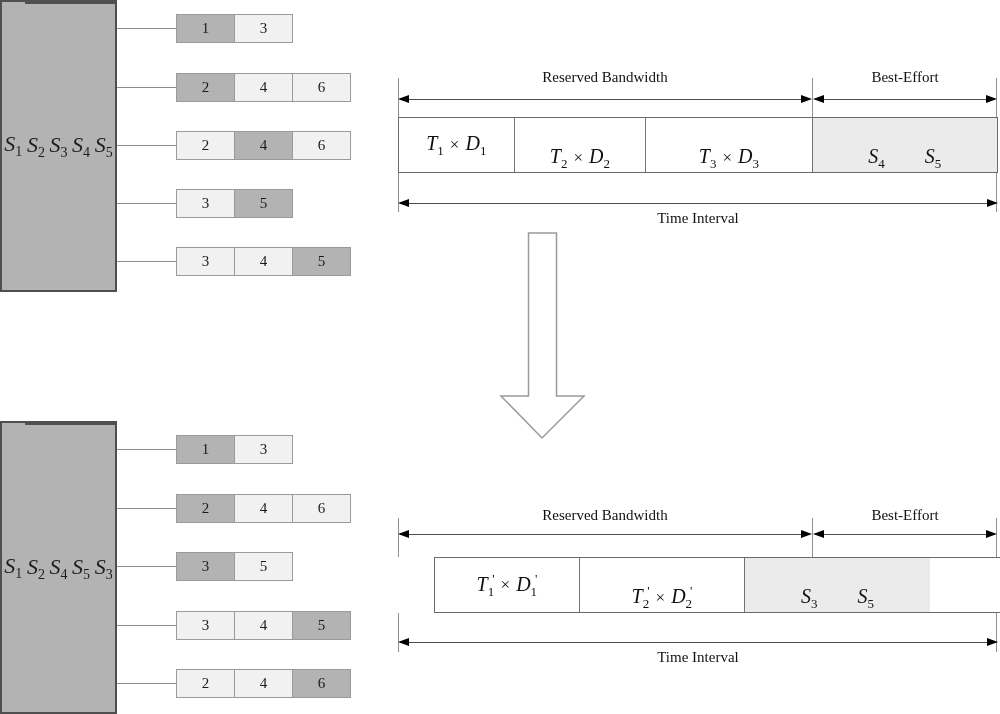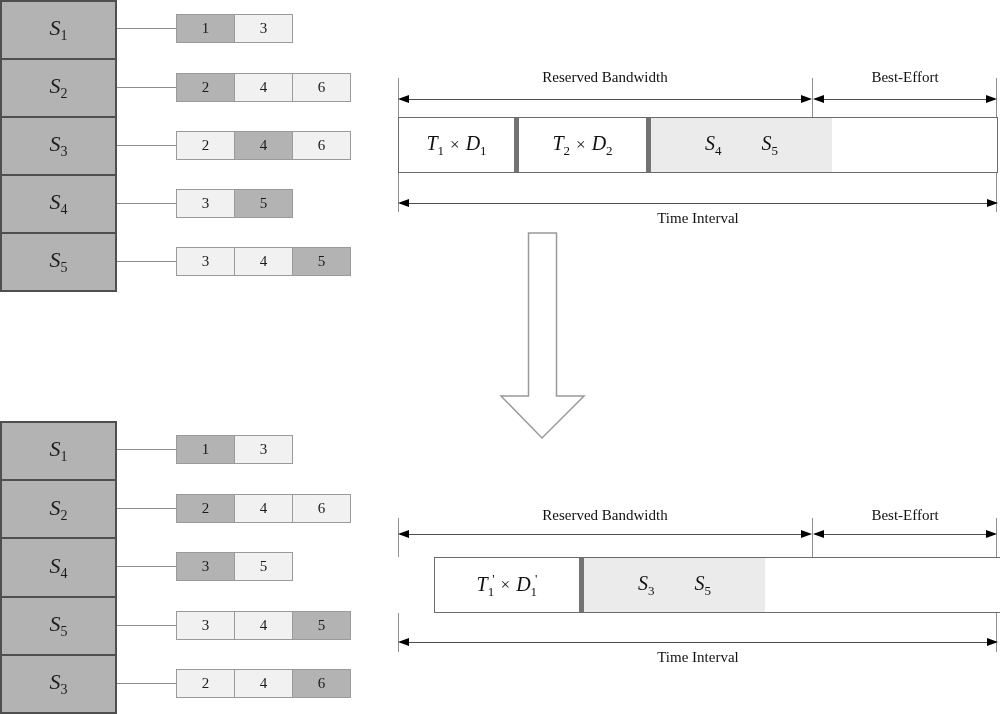--- a/index.html
+++ b/index.html
@@ -1,21 +1,21 @@
 <!DOCTYPE html>
 <html><head>
 <meta charset="utf-8">
 <style>
   html,body{margin:0;padding:0;background:#fff;}
   #canvas{position:relative;width:1000px;height:714px;background:#fff;overflow:hidden;
           font-family:"Liberation Serif", serif;color:#111;}
 
   
   .stable{position:absolute;left:0;width:117px;background:#b3b3b3;
-          border:2px solid #4f4f4f;box-sizing:border-box;display:flex;flex-direction:column;}
+          border:2px solid #4f4f4f;box-sizing:border-box;display:flex;flex-direction:row;}
   .srow{flex:1;display:flex;align-items:center;justify-content:center;box-sizing:border-box;}
   .srow + .srow{border-top:2px solid #4f4f4f;}
   .slabel{font-style:italic;font-size:22px;color:#1c1c1c;}
   .slabel sub{font-style:normal;font-size:14px;}
 
   
   .connector{position:absolute;height:1px;background:#8c8c8c;}
 
   
   .cellrow{position:absolute;display:flex;}
@@ -31,21 +31,21 @@
   .harrow{position:absolute;height:9px;}
   .harrow .line{position:absolute;top:4px;left:2px;right:2px;height:1px;background:#4d4d4d;}
   .ah{position:absolute;top:0;width:0;height:0;
       border-top:4.5px solid transparent;border-bottom:4.5px solid transparent;}
   .ah-l{left:0;border-right:11px solid #000;}
   .ah-r{right:0;border-left:11px solid #000;}
 
   .tbox{position:absolute;left:398px;width:600px;height:56px;border:1px solid #6b6b6b;
         box-sizing:border-box;background:#fff;display:flex;}
   .tseg{display:flex;align-items:center;justify-content:center;box-sizing:border-box;height:100%;}
-  .tseg + .tseg{border-left:5px solid #737373;}
+  .tseg + .tseg{border-left:1px solid #737373;align-items:flex-end;}
   .tseg.be{background:#ebebeb;}
   .formula{font-style:italic;font-size:20px;white-space:nowrap;color:#111;}
   .formula sub{font-style:normal;font-size:13px;}
   .formula sup{font-style:normal;font-size:13px;margin-left:-2px;}
   .formula .op{font-style:normal;font-size:17px;padding:0 6px;}
   .be-item{font-style:italic;font-size:20px;color:#111;}
   .be-item sub{font-style:normal;font-size:13px;}
   .be-item + .be-item{margin-left:40px;}
 
   .bigarrow{position:absolute;left:495px;top:230px;}
@@ -147,20 +147,23 @@
     <div class="ah ah-r"></div>
   </div>
 
   <div class="tbox" style="top:117px;">
     <div class="tseg" style="width:115px;">
       <span class="formula"><i>T</i><sub>1</sub><span class="op">×</span><i>D</i><sub>1</sub></span>
     </div>
     <div class="tseg" style="width:132px;">
       <span class="formula"><i>T</i><sub>2</sub><span class="op">×</span><i>D</i><sub>2</sub></span>
     </div>
+    <div class="tseg" style="width:167px;">
+      <span class="formula"><i>T</i><sub>3</sub><span class="op">×</span><i>D</i><sub>3</sub></span>
+    </div>
     <div class="tseg be" style="width:186px;">
       <span class="be-item"><i>S</i><sub>4</sub></span>
       <span class="be-item"><i>S</i><sub>5</sub></span>
     </div>
   </div>
 
   <div class="tick" style="left:398px;top:173px;height:39px;"></div>
   <div class="tick" style="left:996px;top:173px;height:39px;"></div>
   <div class="harrow" style="left:398px;top:199px;width:600px;">
     <div class="line"></div>
@@ -262,20 +265,23 @@
   <div class="harrow" style="left:813px;top:530px;width:184px;">
     <div class="line"></div>
     <div class="ah ah-l"></div>
     <div class="ah ah-r"></div>
   </div>
 
   <div class="tbox" style="top:557px;margin-left:36px;">
     <div class="tseg" style="width:144px;">
       <span class="formula"><i>T</i><sub>1</sub><sup>'</sup><span class="op">×</span><i>D</i><sub>1</sub><sup>'</sup></span>
     </div>
+    <div class="tseg" style="width:165px;">
+      <span class="formula"><i>T</i><sub>2</sub><sup>'</sup><span class="op">×</span><i>D</i><sub>2</sub><sup>'</sup></span>
+    </div>
     <div class="tseg be" style="width:186px;">
       <span class="be-item"><i>S</i><sub>3</sub></span>
       <span class="be-item"><i>S</i><sub>5</sub></span>
     </div>
   </div>
 
   <div class="tick" style="left:398px;top:613px;height:39px;"></div>
   <div class="tick" style="left:996px;top:613px;height:39px;"></div>
   <div class="harrow" style="left:398px;top:638px;width:600px;">
     <div class="line"></div>

